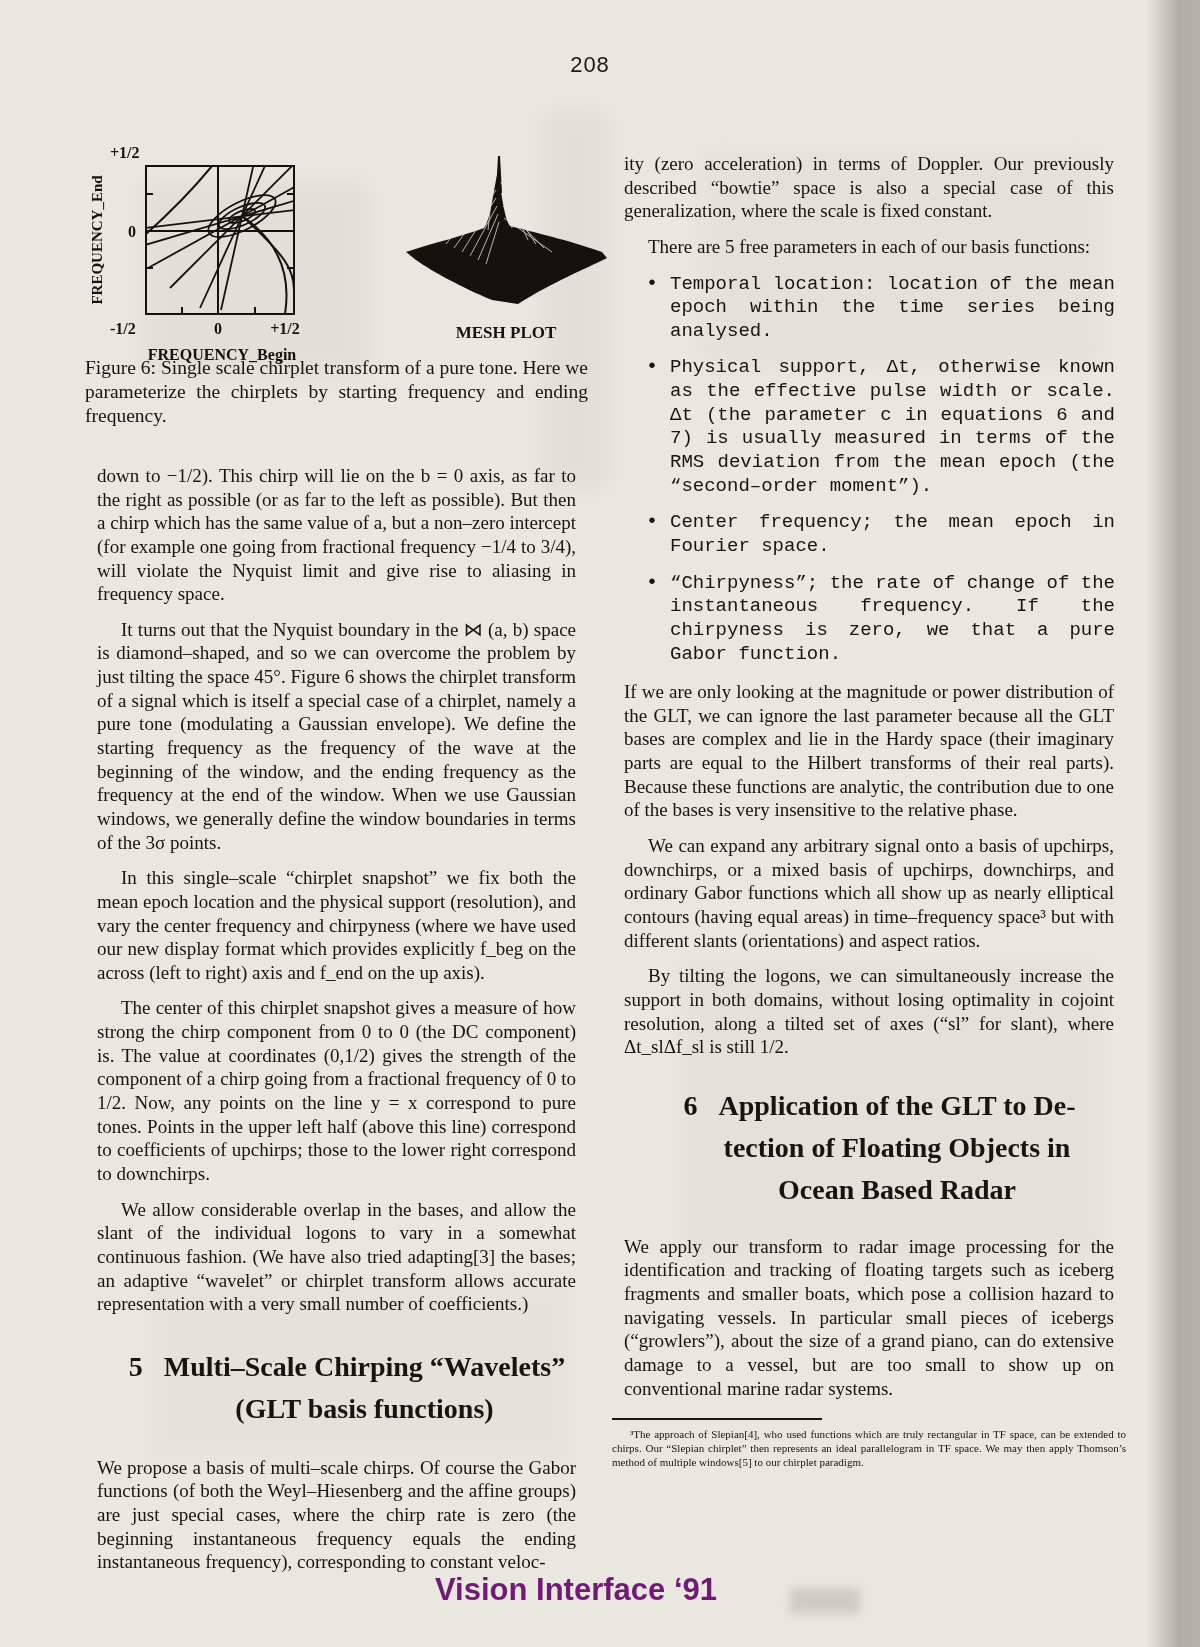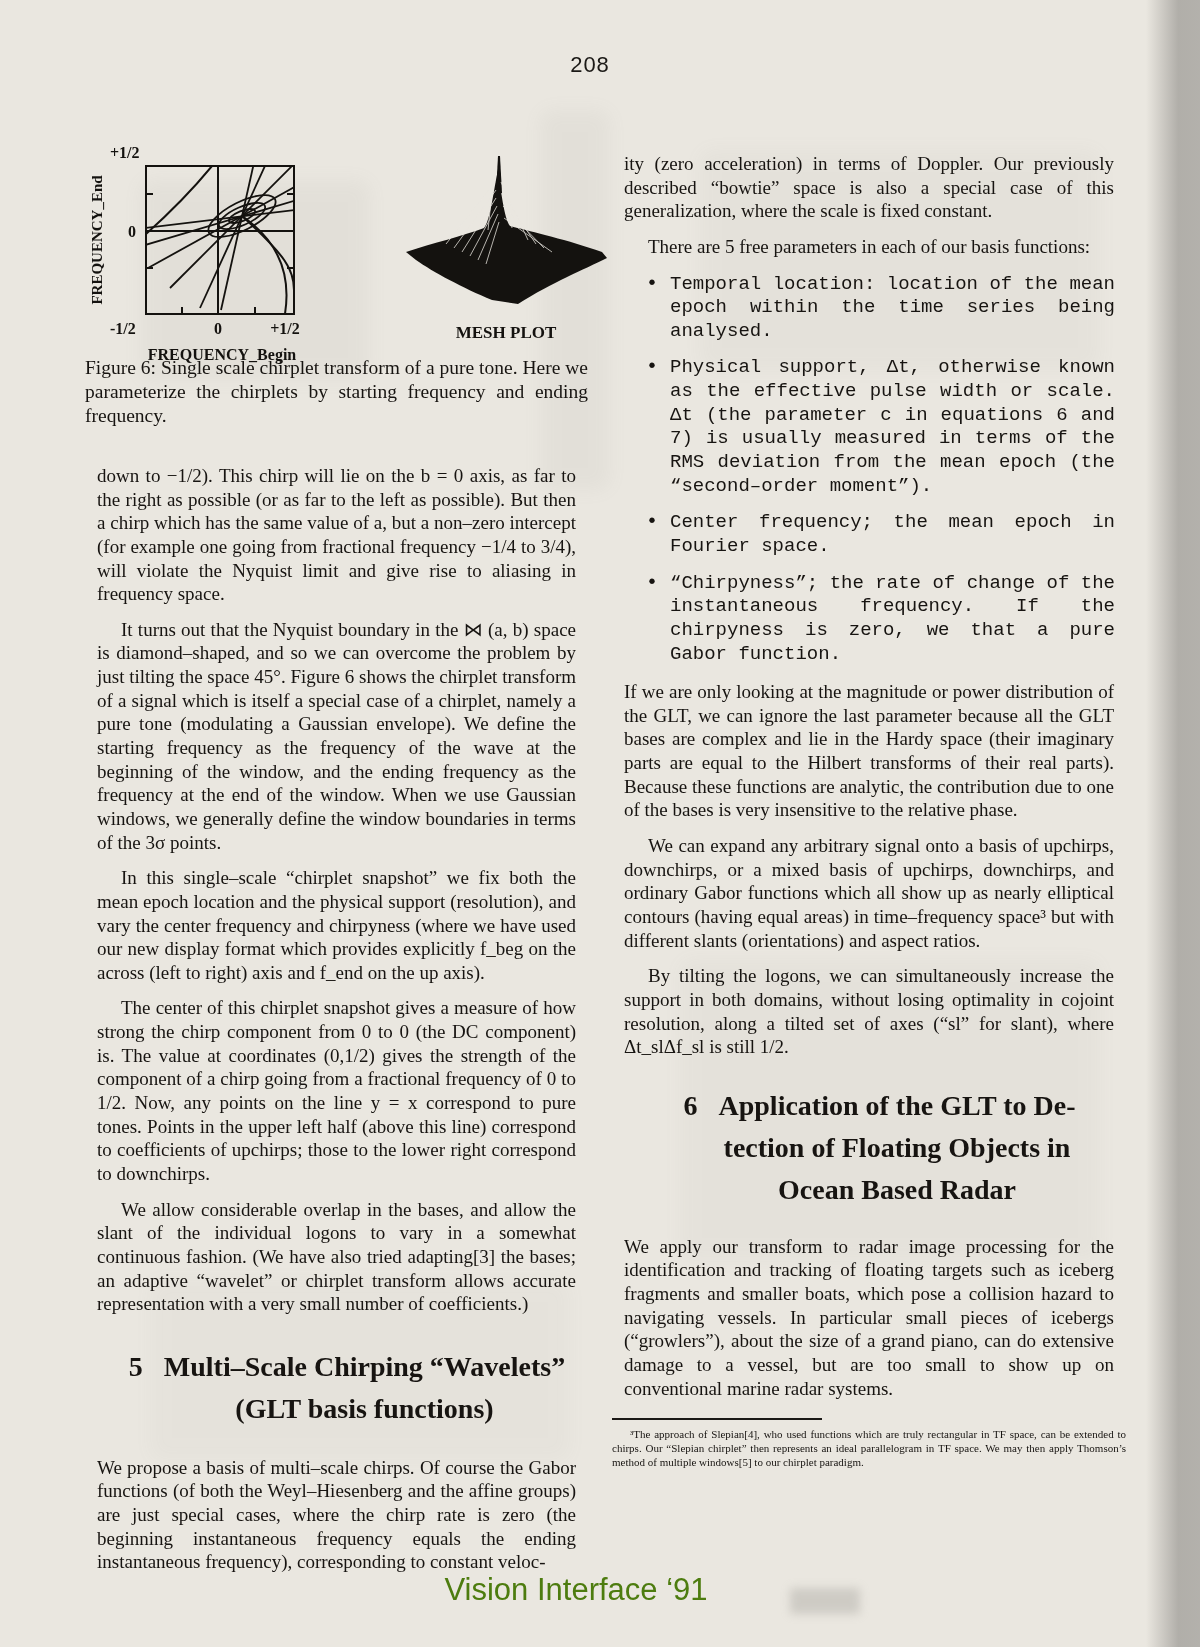--- a/index.html
+++ b/index.html
@@ -34,21 +34,21 @@
   .sec-head .hline{white-space:nowrap;}
   .sec-head .num{display:inline-block;width:56px;}
   .sec-head .cont{padding-left:56px;}
   .sec5{margin-top:30px;margin-bottom:26px;}
   .sec6{margin-top:26px;margin-bottom:24px;}
 
   .fnrule{width:210px;border-top:2.5px solid #1b1916;margin:18px 0 8px 0;}
   .footnote{font-size:11px;line-height:1.26;text-align:justify;text-indent:18px;}
 
   .footer{position:absolute;left:0;top:1572px;width:1152px;text-align:center;
-    font-family:"Liberation Sans",sans-serif;font-weight:normal;font-size:31px;color:#4d7c0f;}
+    font-family:"Liberation Sans",sans-serif;font-weight:bold;font-size:31px;color:#701a75;}
   .footer-ghost{left:790px;top:1588px;width:70px;height:26px;background:#9b9993;filter:blur(5px);opacity:.35;}
 
   .figwrap{position:absolute;}
   svg text{font-family:"Liberation Serif","DejaVu Serif",serif;font-weight:bold;fill:#14120f;}
 </style>
 </head>
 <body>
 
 <div class="page">
 

